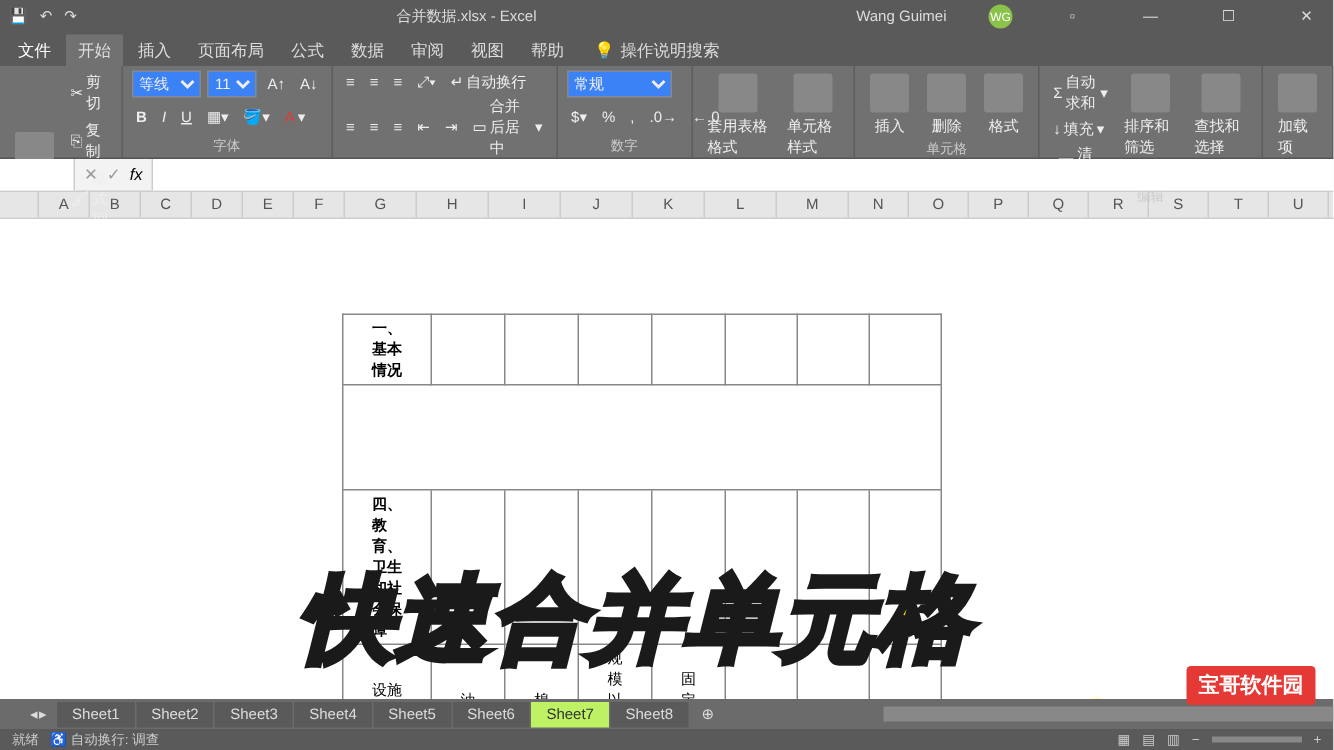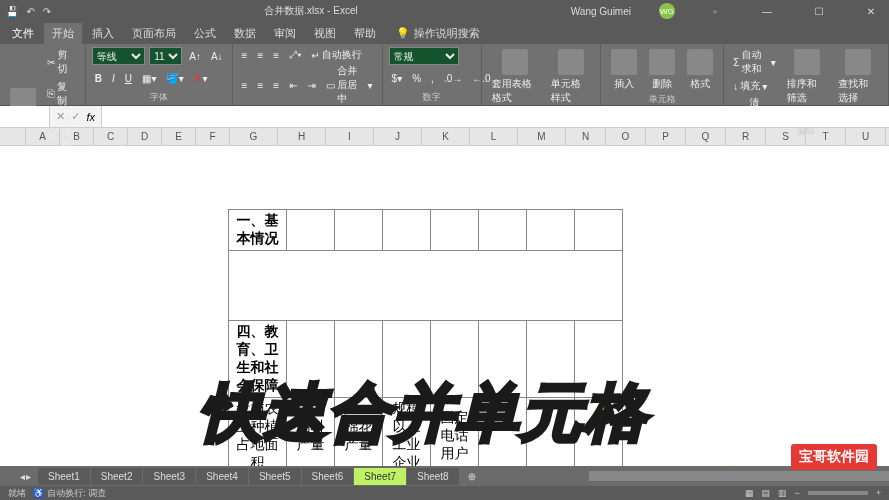--- a/index.html
+++ b/index.html
@@ -29,41 +29,41 @@
 .name-box { width: 50px; border-right: 1px solid #ccc; padding: 0 6px; background: #fff; height: 100%; display: flex; align-items: center; }
 .fx-area { display: flex; align-items: center; gap: 6px; padding: 0 6px; }
 
 .col-headers { height: 18px; background: #e6e6e6; display: flex; border-bottom: 1px solid #ccc; font-size: 10px; color: #555; }
 .corner { width: 26px; border-right: 1px solid #ccc; background: #e6e6e6; }
 .colh { border-right: 1px solid #ccc; text-align: center; line-height: 18px; }
 
 .grid-area { position: relative; background: #fff; height: 330px; }
 .table-overlay { position: absolute; left: 228px; top: 63px; }
 .xtable { border-collapse: collapse; }
-.xtable td { border: 1px solid #888; font-size: 14px; padding: 2px 3px; vertical-align: middle; text-align: center; }
+.xtable td { border: 1px solid #888; font-size: 10px; padding: 2px 19px; vertical-align: middle; text-align: left; }
 .xtable .hdr { font-weight: bold; }
 .cell-w1 { width: 58px; }
 .cell-w2 { width: 48px; }
 .cell-h { height: 24px; }
 
 .big-text { position: absolute; left: 200px; top: 225px; font-size: 62px; font-weight: 900; color: #ffd400; -webkit-text-stroke: 4px #1a1a1a; letter-spacing: 2px; font-style: italic; white-space: nowrap; }
 
 .cursor-hl { position: absolute; left: 718px; top: 318px; width: 26px; height: 26px; background: radial-gradient(circle,#ffeb3b 0%,#ffeb3b 40%,rgba(255,235,59,0) 70%); border-radius: 50%; }
 
 .sheet-tabs { position: absolute; bottom: 14px; left: 0; right: 0; height: 20px; background: #6b6b6b; display: flex; align-items: center; font-size: 10px; color: #ddd; padding-left: 20px; gap: 1px; }
 .sheet-tab { padding: 3px 10px; cursor: pointer; background: #5a5a5a; }
 .sheet-tab.active { background: #bef264; color: #333; }
 .sheet-add { padding: 3px 8px; cursor: pointer; }
 
 .statusbar { position: absolute; bottom: 0; left: 0; right: 0; height: 14px; background: #5a5a5a; color: #ccc; font-size: 9px; display: flex; align-items: center; padding: 0 8px; justify-content: space-between; }
 
 .watermark { position: absolute; right: 12px; bottom: 30px; background: #e53935; color: #fff; font-size: 14px; font-weight: bold; padding: 4px 8px; border-radius: 3px; }
 
 .avatar { width: 16px; height: 16px; border-radius: 50%; background: #8bc34a; display: inline-flex; align-items: center; justify-content: center; font-size: 8px; color: #fff; }
-select.fake { background: #14532d; color: #eee; border: 1px solid #888; font-size: 10px; height: 18px; }
+select.fake { background: #3b82f6; color: #eee; border: 1px solid #888; font-size: 10px; height: 18px; }
 </style>
 </head>
 <body>
 
 <div class="titlebar">
   <div class="qat">
     <span>💾</span>
     <span>↶</span>
     <span>↷</span>
   </div>
@@ -224,20 +224,27 @@
           <span>排序和筛选</span>
         </div>
       <div class="bigbtn">
           <div class="icon-lg"></div>
           <span>查找和选择</span>
         </div>
     </div>
     <div class="label">编辑</div>
   </div>
 
+  <div class="rgroup">
+    <div class="bigbtn">
+        <div class="icon-lg"></div>
+        <span>加载项</span>
+      </div>
+    <div class="label">加载项</div>
+  </div>
 </div>
 
 <div class="formula-bar">
   <div class="name-box"></div>
   <div class="fx-area">
     <span style="color:#999">✕</span>
     <span style="color:#999">✓</span>
     <span style="font-style:italic">fx</span>
   </div>
   <div style="flex:1;background:#fff;height:100%;border-left:1px solid #ccc"></div>

